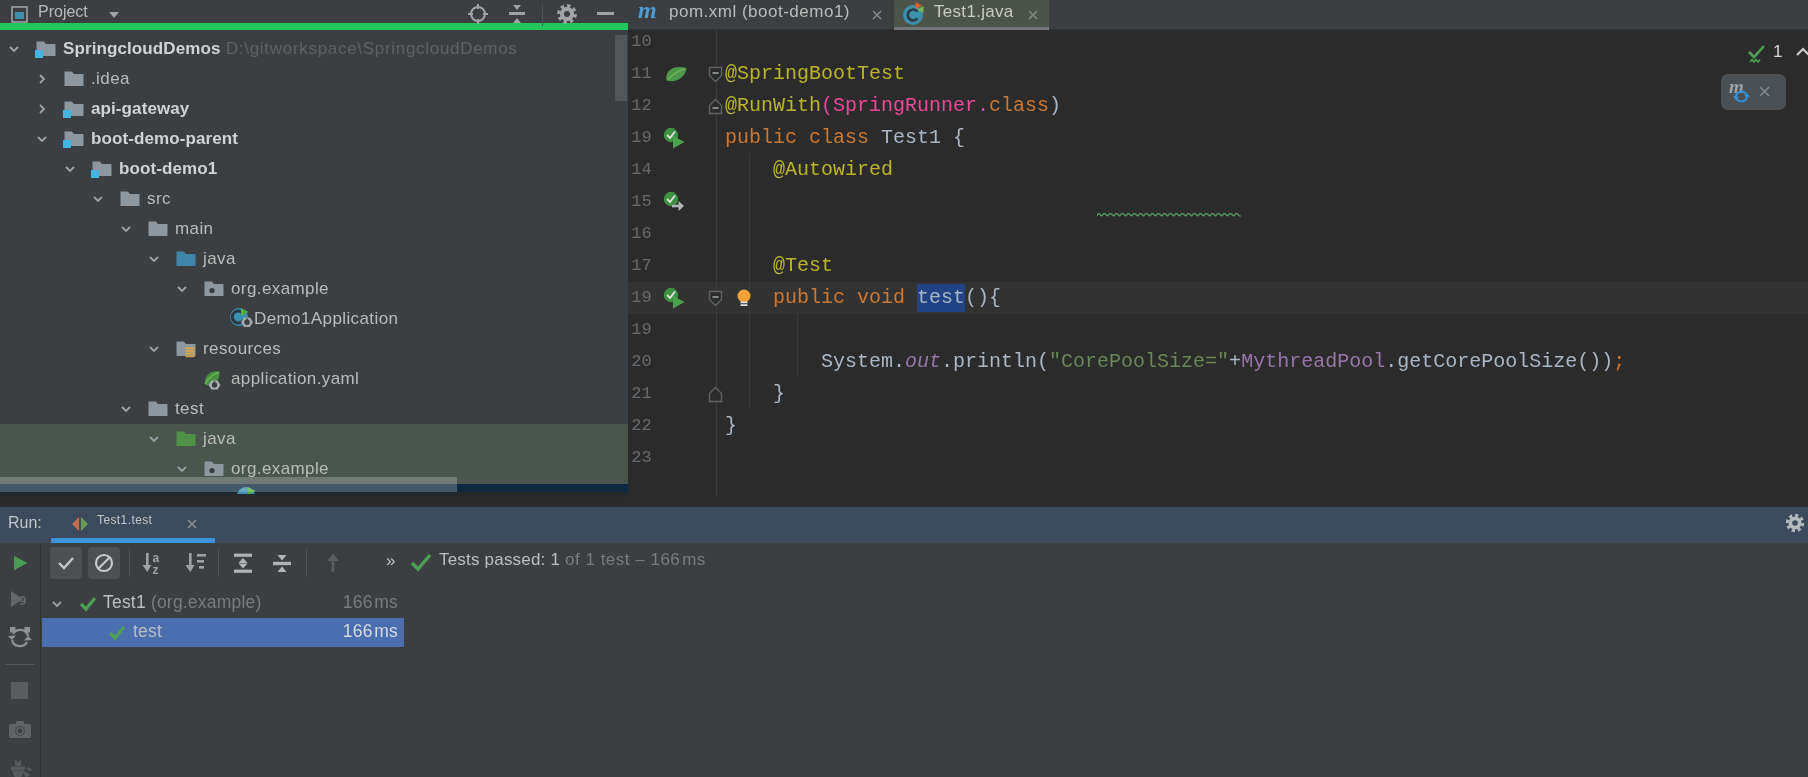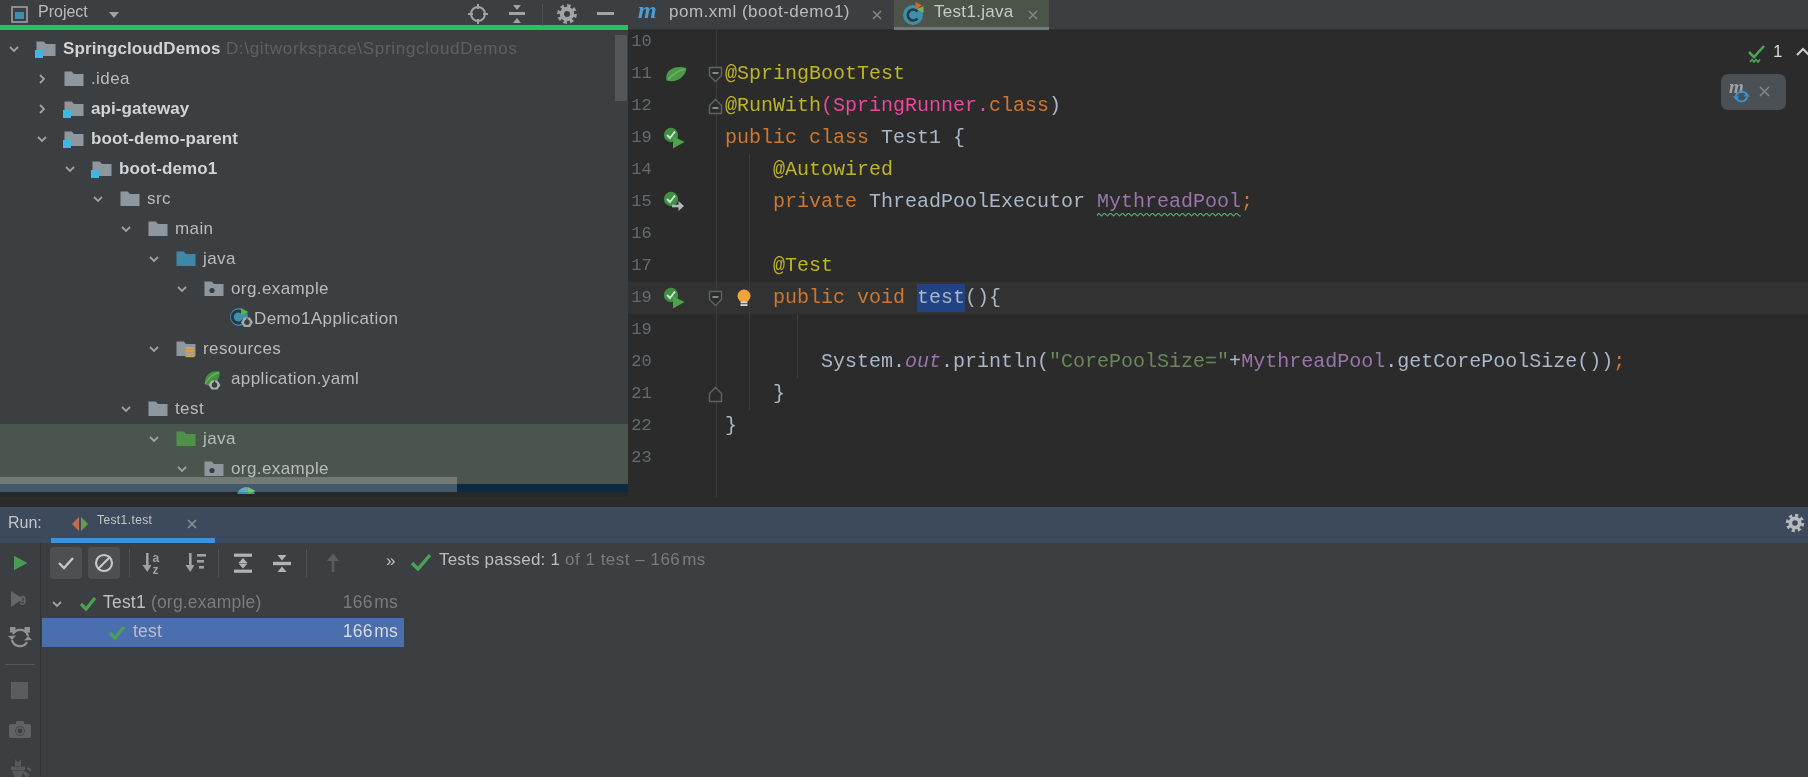--- a/index.html
+++ b/index.html
@@ -1,19 +1,19 @@
 <!DOCTYPE html>
 <html><head><meta charset="utf-8">
 <style>
 * { margin:0; padding:0; box-sizing:border-box; }
 html,body { width:1808px; height:777px; overflow:hidden; background:#2b2b2b;
   font-family:"Liberation Sans",sans-serif; }
 
 #project { position:absolute; left:0; top:0; width:628px; height:497px; background:#3c3f41; }
-#phead { position:absolute; left:0; top:0; width:628px; height:30px; border-bottom:5px solid #22c55e;text-decoration:underline; }
+#phead { position:absolute; left:0; top:0; width:628px; height:30px; border-bottom:7px solid #22c55e;text-decoration:underline; }
 #ptree { position:absolute; left:0; top:31px; width:628px; height:466px; }
 .tn { position:absolute; height:30px; line-height:30px; font-size:17px; letter-spacing:0.4px; color:#bbbbbb; white-space:pre; }
 .tn.b { font-weight:bold; letter-spacing:0.1px; color:#d1d4d6; }
 .pth { font-weight:normal; letter-spacing:0.7px; color:#5c6164; }
 
 #editor { position:absolute; left:628px; top:0; width:1180px; height:497px; background:#2b2b2b; }
 #tabs { position:absolute; left:0; top:0; width:1180px; height:30px; background:#3c3f41; border-bottom:1px solid #323232; }
 .ln { position:absolute; left:0px; width:27px; height:32px; line-height:32px; text-align:center;
       font-family:"Liberation Mono",monospace; font-size:17px; color:#646a6e; }
 .cl { position:absolute; left:97px; height:32px; line-height:32px; white-space:pre;
@@ -219,21 +219,20 @@
   <div class="ln" style="top:-4px">10</div>
 <div class="ln" style="top:28px">11</div>
 <div class="cl" style="top:28px"><span style="color:#bbb529">@SpringBootTest</span></div>
 <div class="ln" style="top:60px">12</div>
 <div class="cl" style="top:60px"><span style="color:#bbb529">@RunWith</span><span style="color:#ec4899">(SpringRunner.</span><span style="color:#cc7832">class</span><span style="color:#a9b7c6">)</span></div>
 <div class="ln" style="top:92px">19</div>
 <div class="cl" style="top:92px"><span style="color:#cc7832">public class </span><span style="color:#a9b7c6">Test1 {</span></div>
 <div class="ln" style="top:124px">14</div>
 <div class="cl" style="top:124px"><span style="color:#a9b7c6">    </span><span style="color:#bbb529">@Autowired</span></div>
 <div class="ln" style="top:156px">15</div>
-<div class="cl" style="top:156px"><span style="color:#a9b7c6">    </span><span style="color:#cc7832">private </span><span style="color:#a9b7c6">ThreadPoolExecutor </span><span style="color:#9876aa">MythreadPool</span><span style="color:#cc7832">;</span></div>
 <div class="ln" style="top:188px">16</div>
 <div class="ln" style="top:220px">17</div>
 <div class="cl" style="top:220px"><span style="color:#a9b7c6">    </span><span style="color:#bbb529">@Test</span></div>
 <div class="ln" style="top:252px">19</div>
 <div class="cl" style="top:252px"><span style="color:#a9b7c6">    </span><span style="color:#cc7832">public void </span><span style="color:#a9b7c6">test</span><span style="color:#a9b7c6">(){</span></div>
 <div class="ln" style="top:284px">19</div>
 <div class="ln" style="top:316px">20</div>
 <div class="cl" style="top:316px"><span style="color:#a9b7c6">        </span><span style="color:#a9b7c6">System.</span><span style="color:#9876aa;font-style:italic">out</span><span style="color:#a9b7c6">.println(</span><span style="color:#6a8759">"CorePoolSize="</span><span style="color:#a9b7c6">+</span><span style="color:#9876aa">MythreadPool</span><span style="color:#a9b7c6">.getCorePoolSize())</span><span style="color:#cc7832">;</span></div>
 <div class="ln" style="top:348px">21</div>
 <div class="cl" style="top:348px"><span style="color:#a9b7c6">    }</span></div>

